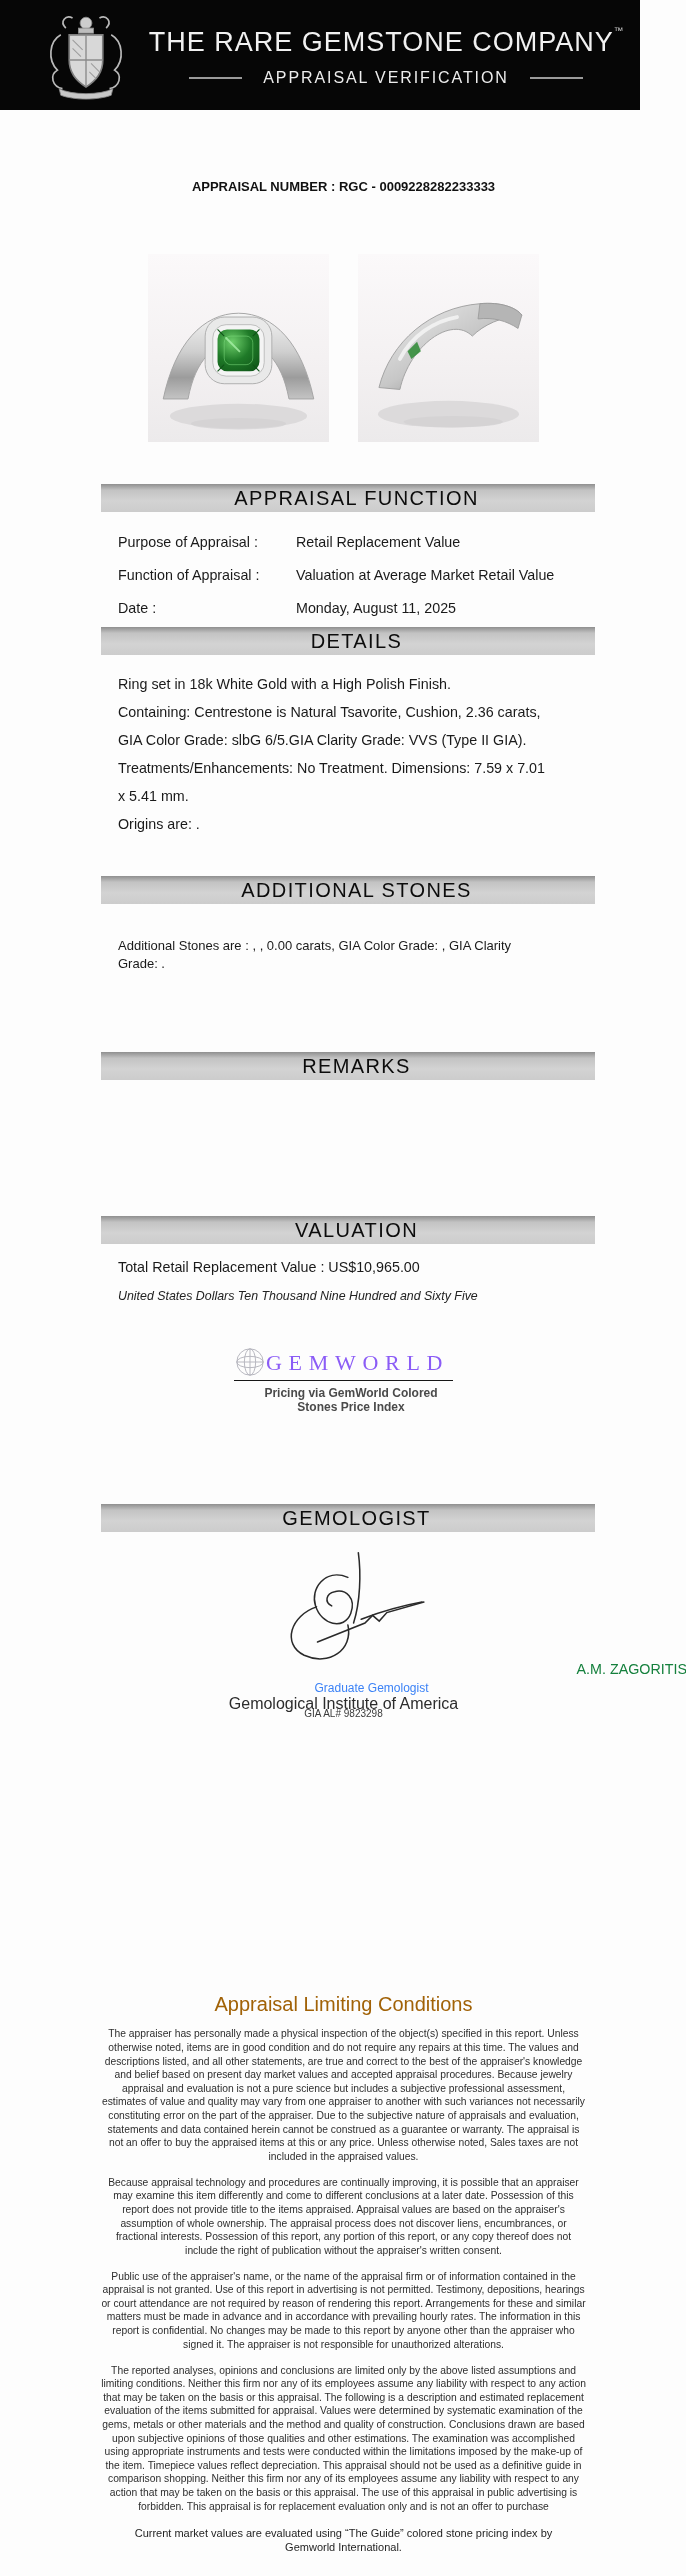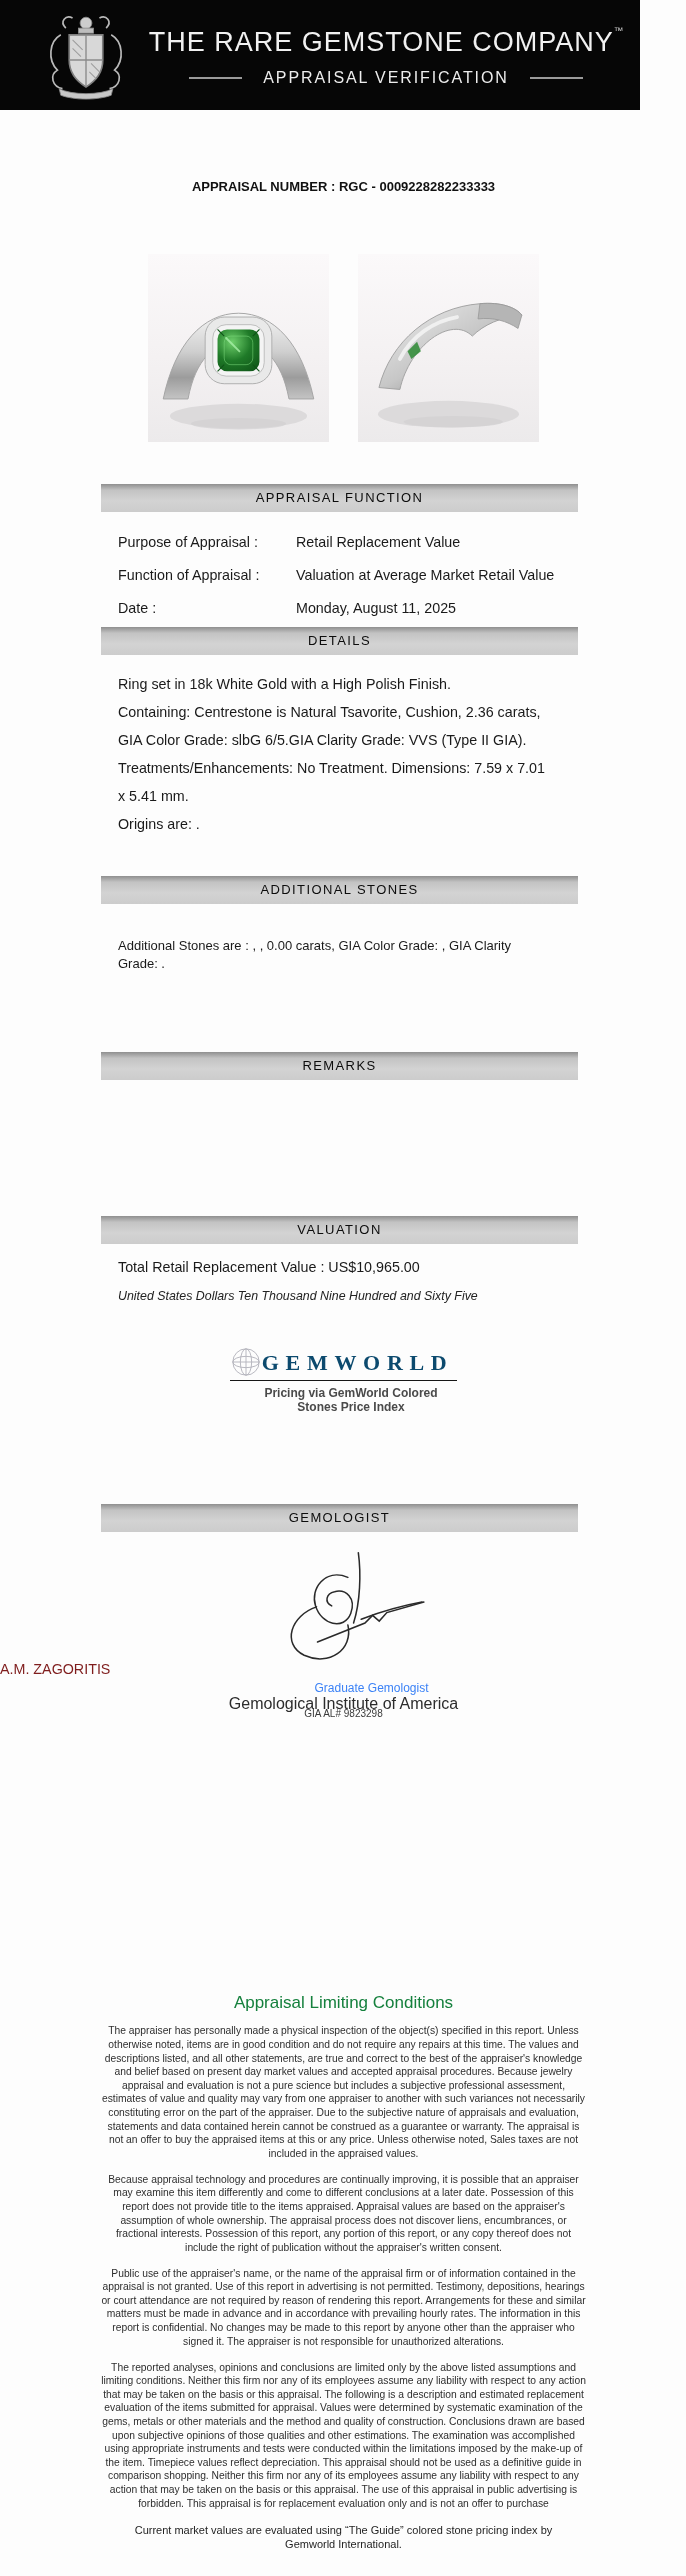--- a/index.html
+++ b/index.html
@@ -24,22 +24,23 @@
   .verified{position:absolute;top:126px;left:0;width:687px;text-align:center;
     font-size:26px;letter-spacing:2.9px;color:#131313;}
   .appr-num{position:absolute;top:179px;left:0;width:687px;text-align:center;
     font-size:13px;font-weight:bold;color:#111;}
   
   .photos{position:absolute;top:254px;left:0;width:687px;display:flex;justify-content:center;gap:29px;}
   .photo{width:181px;height:188px;background:linear-gradient(180deg,#fbf9fa 0%,#f4f1f2 55%,#eceaeb 100%);}
   
   .bar{
     position:absolute;left:101px;width:477px;height:28px;line-height:28px;
-    text-align:center;font-size:13px;letter-spacing:1.4px;color:#0c0c0c;
+    text-align:center;font-size:20px;letter-spacing:1.4px;color:#0c0c0c;
     background:linear-gradient(180deg,#8f8f8f 0%,#c3c3c3 22%,#d3d3d3 60%,#cccccc 100%);
+    padding-left:17px;
   }
   .bar-appraisal-function{top:484px;}
   .bar-details{top:627px;}
   .bar-additional-stones{top:876px;}
   .bar-remarks{top:1052px;}
   .bar-valuation{top:1216px;}
   .bar-gemologist{top:1504px;}
   
   .func-rows{position:absolute;top:525px;left:118px;width:458px;}
   .func-row{display:flex;height:33px;align-items:center;font-size:14.3px;}
@@ -51,32 +52,32 @@
   
   .stones{position:absolute;top:937px;left:118px;width:431px;font-size:13px;line-height:18px;}
   
   .total-line{position:absolute;top:1259px;left:118px;font-size:14.3px;}
   .words-line{position:absolute;top:1289px;left:118px;font-size:12.4px;font-style:italic;
     font-family:"Liberation Sans",sans-serif;color:#222;}
   
   .gemworld{position:absolute;top:1350px;left:0;width:687px;text-align:center;}
   .gw-logo{display:inline-block;position:relative;padding:0 3.8px 3.8px 32px;border-bottom:1.9px solid #161616;}
   .gw-globe{position:absolute;left:0;top:-3.8px;}
-  .gw-text{font-family:"Liberation Serif",serif;font-weight:bold;font-size:22px;
-    letter-spacing:6.7px;color:#0c4a6e;}
+  .gw-text{font-family:"Liberation Serif",serif;font-weight:normal;font-size:22px;
+    letter-spacing:6.7px;color:#8b5cf6;}
   .gw-caption{margin-top:4.8px;font-size:12px;font-weight:bold;color:#4a4a4a;line-height:14.3px;padding-left:15px;}
   
   .signature{position:absolute;top:1547px;left:262px;width:167px;height:114px;}
-  .gem-name{position:absolute;top:1661px;left:0;width:687px;text-align:left;font-size:14.3px;color:#7f1d1d;}
+  .gem-name{position:absolute;top:1661px;left:0;width:687px;text-align:right;font-size:14.3px;color:#15803d;}
   .gem-credential{position:absolute;top:1681px;left:0;width:687px;text-align:center;font-size:12px;color:#3b82f6;margin-left:28px;}
   .gem-institute{position:absolute;top:1695px;left:0;width:687px;text-align:center;font-size:16px;color:#2c2c2c;}
   .gem-license{position:absolute;top:1708px;left:0;width:687px;text-align:center;font-size:10px;color:#3a3a3a;}
   
   .limiting{position:absolute;top:1993px;left:0;width:687px;text-align:center;}
-  .limiting-title{font-size:17px;color:#15803d;margin:0 0 11.4px 0;font-weight:400;}
+  .limiting-title{font-size:20px;color:#a16207;margin:0 0 11.4px 0;font-weight:400;}
   .limiting p{width:488px;margin:0 auto 12.4px auto;font-size:10.3px;line-height:13.6px;
     color:#2e2e2e;text-align:center;}
   .limiting-footer{width:448px;margin:1.9px auto 0 auto;font-size:11px;line-height:14px;color:#1f1f1f;}
 </style>
 </head>
 <body>
 
 <div id="page">
 
   <div class="header">

